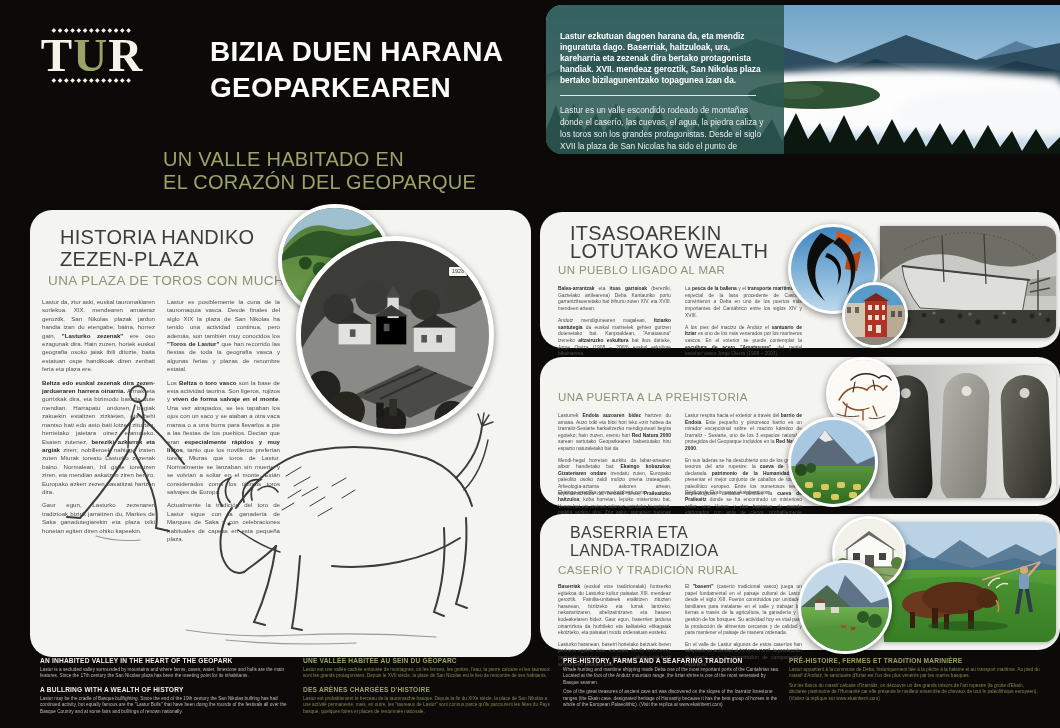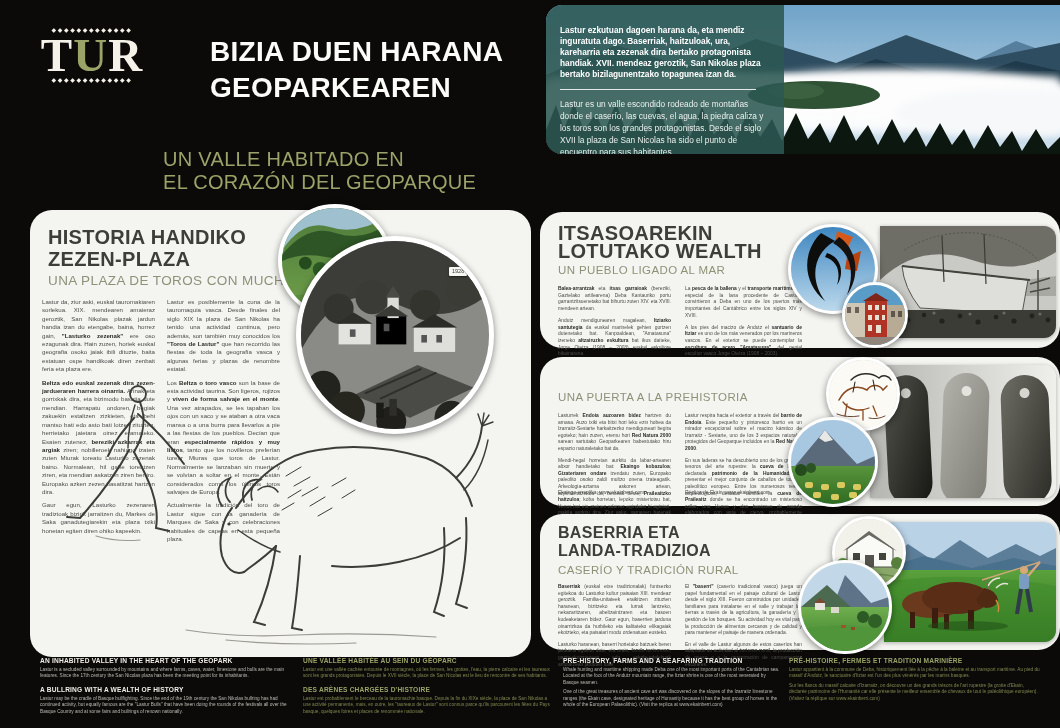--- a/index.html
+++ b/index.html
@@ -10,27 +10,27 @@
   .logo-dots{font-size:6px;letter-spacing:1.6px;line-height:8px;color:#f5f2ea;}
   .logo-word{font-family:"Liberation Serif",serif;font-weight:bold;font-size:47px;line-height:42px;letter-spacing:1px;}
   .logo-u{color:#9aa469;}
   .hd-title{position:absolute;left:162px;top:34px;color:#fbfbf8;font-weight:bold;
             font-size:28px;line-height:36px;letter-spacing:.3px;margin-left:48px;}
   .hd-sub{position:absolute;left:163px;top:148px;color:#9aa469;font-size:20px;line-height:23px;letter-spacing:.3px;}
   
   .hero{position:absolute;left:546px;top:5px;width:514px;height:149px;border-radius:16px 0 0 16px;overflow:hidden;}
   .hero svg{display:block;}
   .hero-overlay{position:absolute;left:0;top:0;bottom:0;width:238px;background:rgba(44,88,82,.88);
-                border-radius:16px 0 0 16px;box-sizing:border-box;padding:20px 14px 12px;color:#fff;}
+                border-radius:16px 0 0 16px;box-sizing:border-box;padding:26px 14px 12px;color:#fff;}
   .hero-eu{font-size:8.3px;line-height:11px;font-weight:bold;}
   .hero-div{border-top:1px solid rgba(255,255,255,.85);width:196px;margin:9px 0 8px;}
   .hero-es{font-size:8.3px;line-height:12px;color:#eaf0ec;}
   
   .card{position:absolute;background:#f4f4f1;border-radius:22px;}
-  .sec-title{position:absolute;font-weight:bold;color:#3d3d3a;letter-spacing:.3px;}
+  .sec-title{position:absolute;font-weight:normal;color:#3d3d3a;letter-spacing:.3px;margin-left:12px;}
   .sec-sub{position:absolute;color:#8d9277;letter-spacing:.4px;}
   .cols{position:absolute;display:flex;}
   .col{text-align:justify;color:#4b4b49;}
   .col p{margin:0 0 5px;}
   .col b{color:#2b2b29;}
   .circ{position:absolute;border-radius:50%;overflow:hidden;border:4px solid #fff;
         box-shadow:0 2px 7px rgba(0,0,0,.45);background:#ddd;}
   .circ svg{display:block;}
   .sidephoto{position:absolute;overflow:hidden;box-shadow:0 1px 4px rgba(0,0,0,.3);}
   .year-tag{position:absolute;background:#f6f6f2;color:#3a3a38;font-size:5.5px;line-height:7px;

